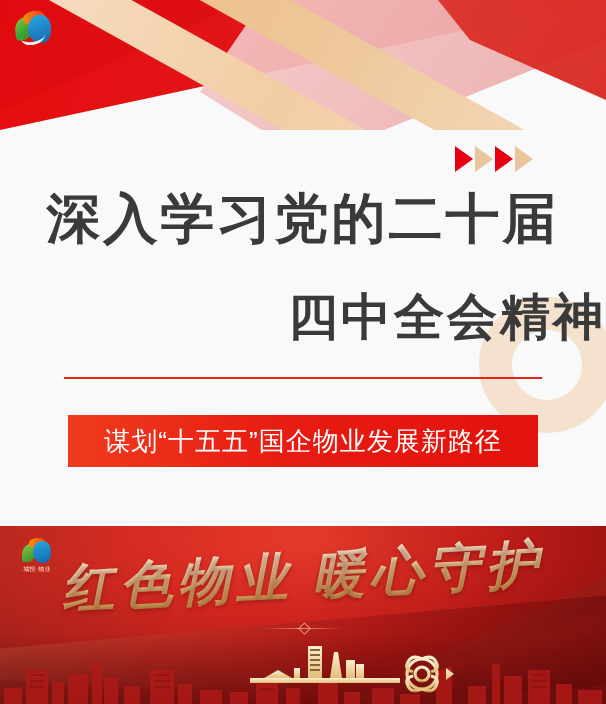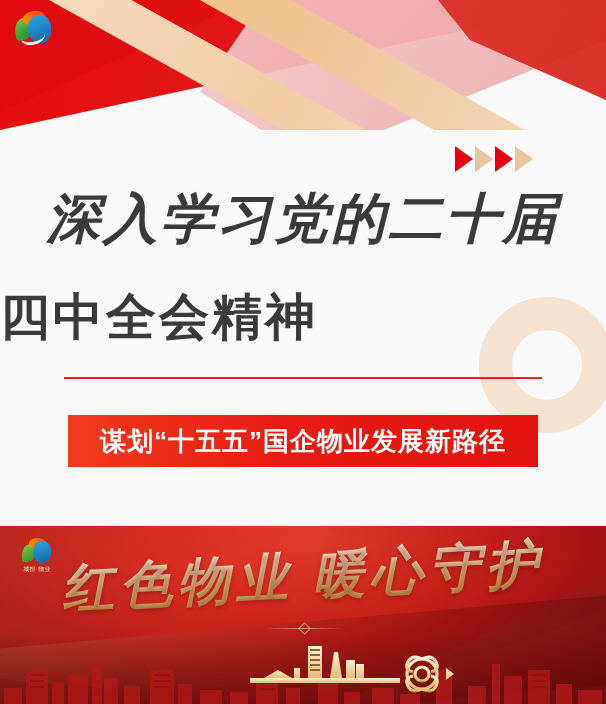--- a/index.html
+++ b/index.html
@@ -107,38 +107,38 @@
     border-radius:50%;
     border:33px solid #f4e2cf;
     box-sizing:border-box;
     z-index:1;
   }
 
   
   .title1{
     position:absolute;left:0;top:191px;width:606px;text-align:center;
     font-size:54px;font-weight:bold;color:#3a3a3a;letter-spacing:3px;
-    z-index:5;line-height:1;font-style:italic;
+    z-index:5;line-height:1;
   }
   .title2{
-    position:absolute;left:0;top:292px;width:606px;text-align:left;
+    position:absolute;left:0;top:292px;width:606px;text-align:right;
     font-size:50px;font-weight:bold;color:#3a3a3a;letter-spacing:3px;
     z-index:5;line-height:1;
   }
   .divider{
     position:absolute;left:64px;top:377px;width:478px;height:2px;
     background:#e8231b;z-index:5;
   }
   .subbar{
     position:absolute;left:68px;top:415px;width:470px;height:52px;
     background:linear-gradient(90deg,#ef3b1d 0%,#e81c12 45%,#e2120c 100%);
     z-index:6;display:flex;align-items:center;justify-content:center;
   }
   .subbar span{
-    color:#ffffff;font-size:26px;font-weight:bold;letter-spacing:1px;
+    color:#ffffff;font-size:26px;font-weight:normal;letter-spacing:1px;
     white-space:nowrap;
   }
 
   
   .bottom{
     position:absolute;left:0;top:526px;width:606px;height:178px;overflow:hidden;
     background:
       radial-gradient(ellipse 420px 190px at 52% 8%, #e8392a 0%, #d2211c 42%, #a81513 78%, #8a0f10 100%),
       linear-gradient(180deg,#d62a20 0%,#9c1412 100%);
   }

